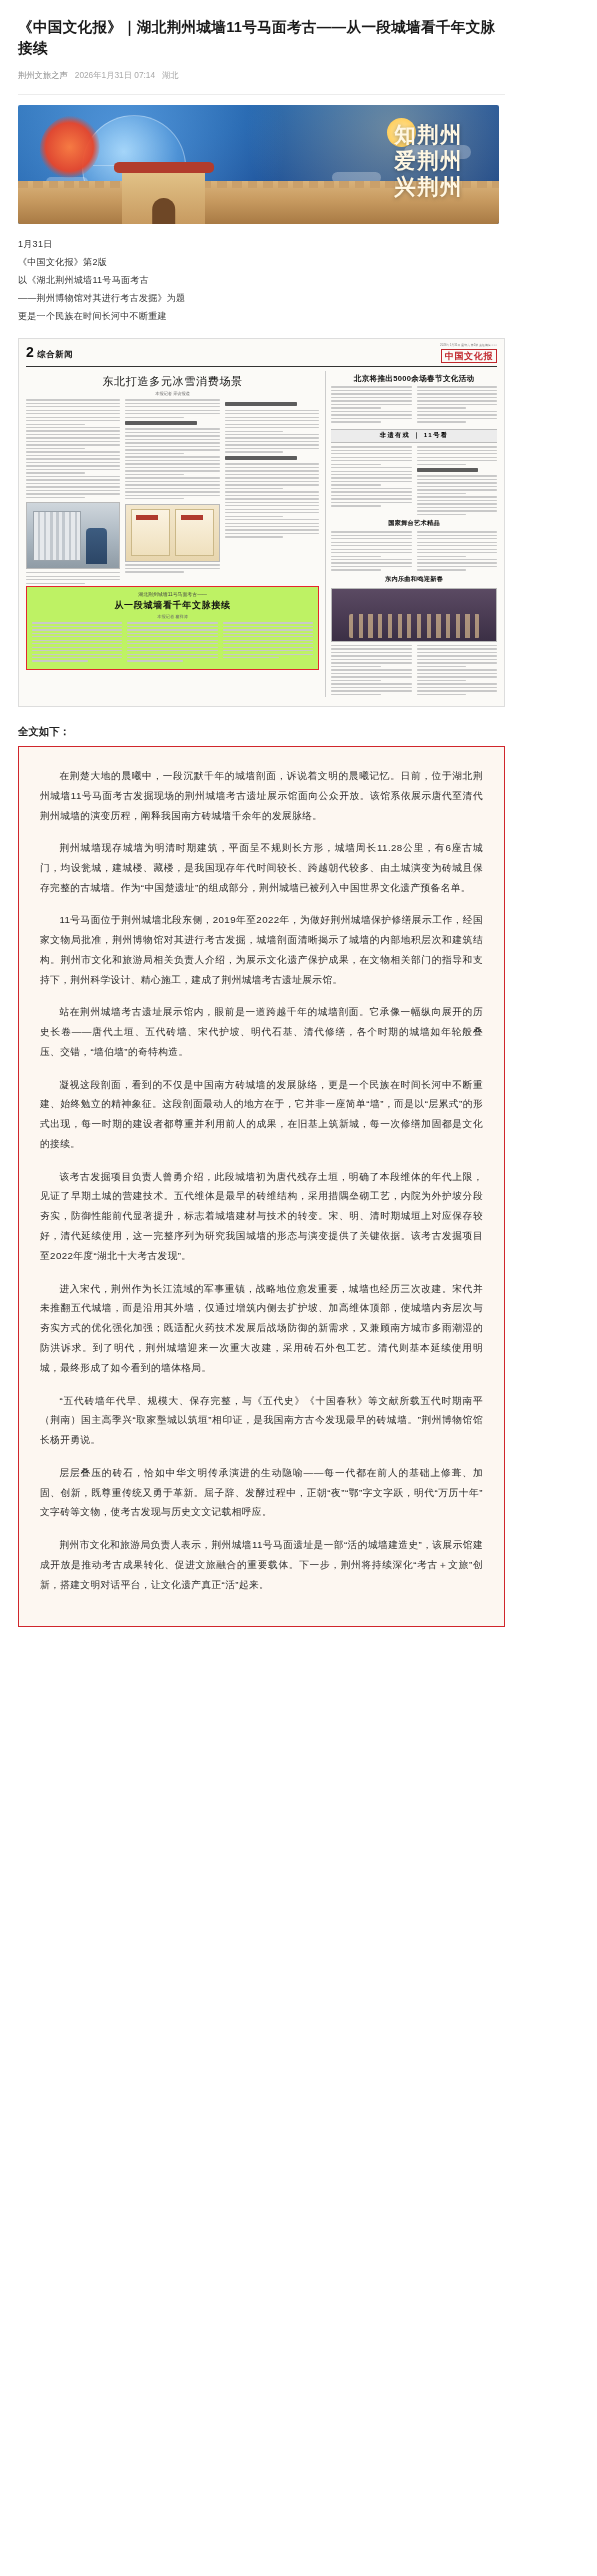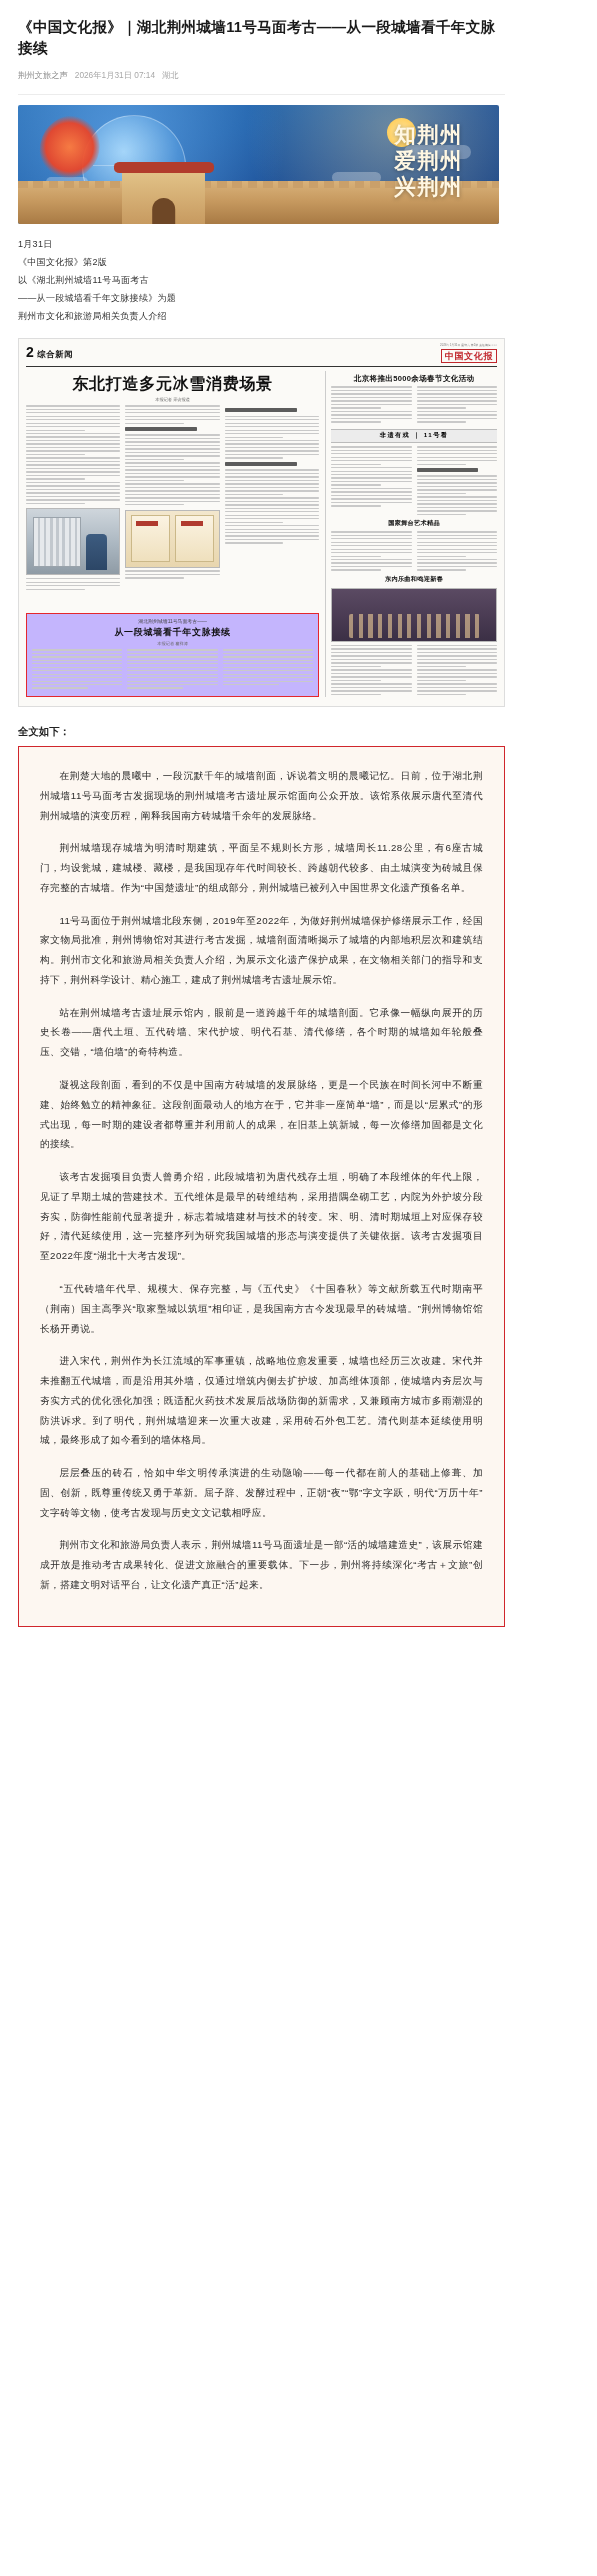--- a/index.html
+++ b/index.html
@@ -221,22 +221,22 @@
 
   .paper-cols {
     display: flex;
     gap: 5.5px;
   }
   .paper-left { width: 63%; }
   .paper-right { width: 37%; border-left: 0.7px solid #ccc; padding-left: 5.5px; }
 
   .pl-head {
     text-align: center;
-    font-size: 16px;
-    font-weight: bold;
+    font-size: 11px;
+    font-weight: normal;
     color: #111;
     letter-spacing: 0.7px;
     font-family: "DejaVu Serif", serif;
     margin: 2.8px 0 1.4px 0;
   }
   .pl-sub {
     text-align: center;
     font-size: 4.2px;
     color: #666;
     margin-bottom: 3.5px;
@@ -335,22 +335,22 @@
     font-weight: bold;
     padding: 1.4px 0;
     margin: 4.2px 0 3.5px 0;
     letter-spacing: 1.4px;
   }
 
   
   .highlight-box {
     border: 1.4px solid #e4272d;
     padding: 4.2px 4.9px 5.5px 4.9px;
-    margin-top: 21px;
-    background: #c4b5fd;
+    margin-top: 0;
+    background: #bef264;
   }
   .hb-kicker {
     font-size: 4.9px;
     color: #444;
     text-align: center;
     margin-bottom: 2.1px;
   }
   .hb-title {
     text-align: center;
     font-size: 9px;
@@ -423,22 +423,22 @@
         <span>爱荆州</span>
         <span>兴荆州</span>
       </div>
     </div>
   </div>
 
   <div class="caption-block">
     <div>1月31日</div>
     <div>《中国文化报》第2版</div>
     <div>以《湖北荆州城墙11号马面考古</div>
-    <div>——从一段城墙看千年文脉接续》为题</div>
-    <div>荆州市文化和旅游局相关负责人介绍</div>
+    <div>——荆州博物馆对其进行考古发掘》为题</div>
+    <div>更是一个民族在时间长河中不断重建</div>
   </div>
 
   <div class="paper-wrap">
     <div class="paper">
 
       <div class="paper-topbar">
         <div class="paper-pageno">
           <span class="num">2</span>
           <span class="sec">综合新闻</span>
         </div>
@@ -774,20 +774,20 @@
 
   <div class="fulltext-label">全文如下：</div>
 
   <div class="fulltext-card">
     <p>在荆楚大地的晨曦中，一段沉默千年的城墙剖面，诉说着文明的晨曦记忆。日前，位于湖北荆州城墙11号马面考古发掘现场的荆州城墙考古遗址展示馆面向公众开放。该馆系依展示唐代至清代荆州城墙的演变历程，阐释我国南方砖城墙千余年的发展脉络。</p>
     <p>荆州城墙现存城墙为明清时期建筑，平面呈不规则长方形，城墙周长11.28公里，有6座古城门，均设瓮城，建城楼、藏楼，是我国现存年代时间较长、跨越朝代较多、由土城演变为砖城且保存完整的古城墙。作为“中国楚遗址”的组成部分，荆州城墙已被列入中国世界文化遗产预备名单。</p>
     <p>11号马面位于荆州城墙北段东侧，2019年至2022年，为做好荆州城墙保护修缮展示工作，经国家文物局批准，荆州博物馆对其进行考古发掘，城墙剖面清晰揭示了城墙的内部地积层次和建筑结构。荆州市文化和旅游局相关负责人介绍，为展示文化遗产保护成果，在文物相关部门的指导和支持下，荆州科学设计、精心施工，建成了荆州城墙考古遗址展示馆。</p>
     <p>站在荆州城墙考古遗址展示馆内，眼前是一道跨越千年的城墙剖面。它承像一幅纵向展开的历史长卷——唐代土垣、五代砖墙、宋代护坡、明代石基、清代修缮，各个时期的城墙如年轮般叠压、交错，“墙伯墙”的奇特构造。</p>
     <p>凝视这段剖面，看到的不仅是中国南方砖城墙的发展脉络，更是一个民族在时间长河中不断重建、始终勉立的精神象征。这段剖面最动人的地方在于，它并非一座简单“墙”，而是以“层累式”的形式出现，每一时期的建设者都尊重并利用前人的成果，在旧基上筑新城，每一次修缮加固都是文化的接续。</p>
     <p>该考古发掘项目负责人曾勇介绍，此段城墙初为唐代残存土垣，明确了本段维体的年代上限，见证了早期土城的营建技术。五代维体是最早的砖维结构，采用措隅垒砌工艺，内院为外护坡分段夯实，防御性能前代显著提升，标志着城墙建材与技术的转变。宋、明、清时期城垣上对应保存较好，清代延续使用，这一完整序列为研究我国城墙的形态与演变提供了关键依据。该考古发掘项目至2022年度“湖北十大考古发现”。</p>
+    <p>进入宋代，荆州作为长江流域的军事重镇，战略地位愈发重要，城墙也经历三次改建。宋代并未推翻五代城墙，而是沿用其外墙，仅通过增筑内侧去扩护坡、加高维体顶部，使城墙内夯层次与夯实方式的优化强化加强；既适配火药技术发展后战场防御的新需求，又兼顾南方城市多雨潮湿的防洪诉求。到了明代，荆州城墙迎来一次重大改建，采用砖石外包工艺。清代则基本延续使用明城，最终形成了如今看到的墙体格局。</p>
     <p>“五代砖墙年代早、规模大、保存完整，与《五代史》《十国春秋》等文献所载五代时期南平（荆南）国主高季兴“取家墼城以筑垣”相印证，是我国南方古今发现最早的砖城墙。”荆州博物馆馆长杨开勇说。</p>
-    <p>进入宋代，荆州作为长江流域的军事重镇，战略地位愈发重要，城墙也经历三次改建。宋代并未推翻五代城墙，而是沿用其外墙，仅通过增筑内侧去扩护坡、加高维体顶部，使城墙内夯层次与夯实方式的优化强化加强；既适配火药技术发展后战场防御的新需求，又兼顾南方城市多雨潮湿的防洪诉求。到了明代，荆州城墙迎来一次重大改建，采用砖石外包工艺。清代则基本延续使用明城，最终形成了如今看到的墙体格局。</p>
     <p>层层叠压的砖石，恰如中华文明传承演进的生动隐喻——每一代都在前人的基础上修葺、加固、创新，既尊重传统又勇于革新。屈子辞、发酵过程中，正朝“夜”“鄂”字文字跃，明代“万历十年”文字砖等文物，使考古发现与历史文文记载相呼应。</p>
     <p>荆州市文化和旅游局负责人表示，荆州城墙11号马面遗址是一部“活的城墙建造史”，该展示馆建成开放是推动考古成果转化、促进文旅融合的重要载体。下一步，荆州将持续深化“考古＋文旅”创新，搭建文明对话平台，让文化遗产真正“活”起来。</p>
   </div>
 
 </div>
 
 
 </body></html>

